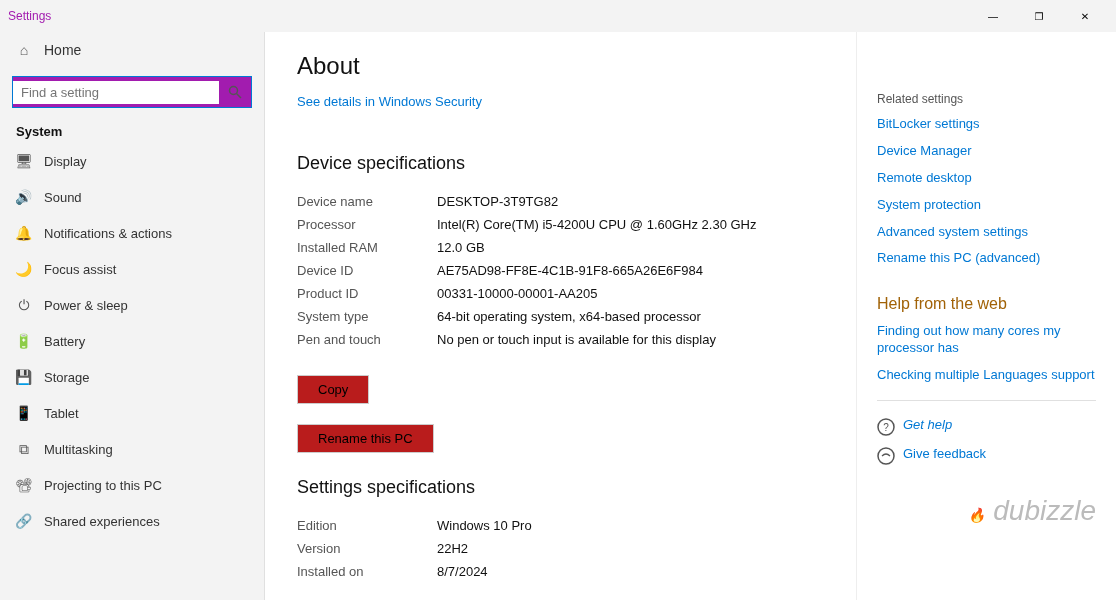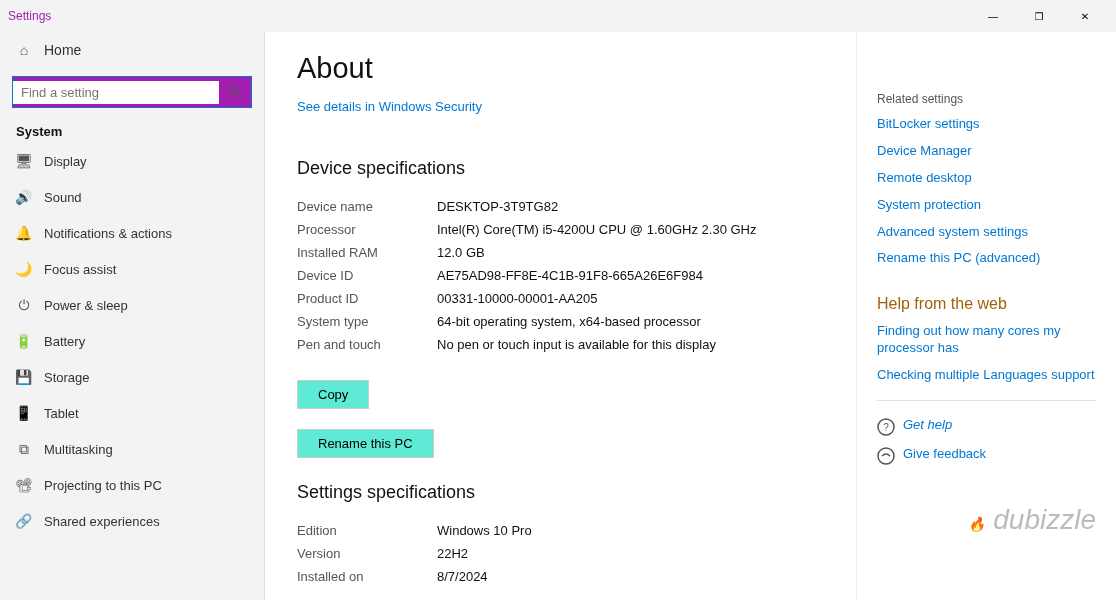--- a/index.html
+++ b/index.html
@@ -31,33 +31,33 @@
     .search-icon-btn { width: 32px; height: 30px; display: flex; align-items: center; justify-content: center; background: transparent; border: none; cursor: pointer; }
 
     .sidebar-section-label { font-size: 13px; font-weight: 600; padding: 8px 16px 4px 16px; color: #111; }
     .nav-item {
       display: flex; align-items: center; padding: 10px 16px; cursor: pointer; font-size: 13px; color: #333;
       gap: 12px;
     }
     .nav-icon { width: 16px; height: 16px; display: flex; align-items: center; justify-content: center; font-size: 14px; color: #555; flex-shrink: 0; }
 
     .main-content { flex: 1; overflow-y: auto; background: white; padding: 20px 32px; }
-    .page-title { font-size: 29px; font-weight: 300; color: #111; margin-bottom: 12px; }
+    .page-title { font-size: 24px; font-weight: 300; color: #111; margin-bottom: 12px; }
     .pc-status { font-size: 16px; color: #111; margin-bottom: 6px; }
     .windows-security-link { color: #0078d4; font-size: 13px; cursor: pointer; text-decoration: none; margin-bottom: 24px; display: inline-block; }
 
     .section-title { font-size: 18px; font-weight: 400; color: #111; margin: 20px 0 16px 0; }
 
     .spec-table { width: 100%; border-collapse: collapse; margin-bottom: 8px; }
     .spec-table td { padding: 4px 0; font-size: 13px; vertical-align: top; }
     .spec-table td:first-child { color: #555; width: 140px; }
     .spec-table td:last-child { color: #111; }
 
     .btn {
-      padding: 6px 20px; border: 1px solid #ccc; background: #5eead4;
+      padding: 6px 20px; border: 1px solid #ccc; background: #b91c1c;
       font-size: 13px; cursor: pointer; font-family: 'Segoe UI', sans-serif;
       margin-right: 8px; margin-top: 16px; margin-bottom: 4px;
     }
 
     .right-panel { width: 260px; flex-shrink: 0; padding: 60px 20px 20px 20px; background: white; border-left: 1px solid #eee; overflow-y: auto; }
     .related-title { font-size: 12px; color: #555; margin-bottom: 10px; font-weight: 400; }
     .related-link { display: block; color: #0078d4; font-size: 13px; text-decoration: none; margin-bottom: 10px; cursor: pointer; line-height: 1.3; }
     .help-title { font-size: 16px; color: #a16207; margin-top: 28px; margin-bottom: 10px; }
 
     .help-link-row { display: flex; align-items: flex-start; gap: 8px; margin-bottom: 10px; }
@@ -231,21 +231,21 @@
         <circle cx="9" cy="9" r="8" stroke="#555" stroke-width="1.5"></circle>
         <text x="9" y="13" text-anchor="middle" font-size="10" fill="#555">?</text>
       </svg>
       <a class="related-link" style="margin-bottom:0;font-style:italic;">Get help</a>
     </div>
     <div class="help-link-row">
       <svg class="help-icon" viewBox="0 0 18 18" fill="none">
         <circle cx="9" cy="9" r="8" stroke="#555" stroke-width="1.5"></circle>
         <path d="M5 9 Q9 5 13 9" stroke="#555" stroke-width="1.2" fill="none"></path>
       </svg>
-      <a class="related-link" style="margin-bottom:17px;">Give feedback</a>
+      <a class="related-link" style="margin-bottom:8px;">Give feedback</a>
     </div>
 
     <div class="watermark">
       <span style="color:#bbb; font-size:14px;">🔥</span>
       <span>dubizzle</span>
     </div>
   </div>
 </div>
 
 </body></html>

